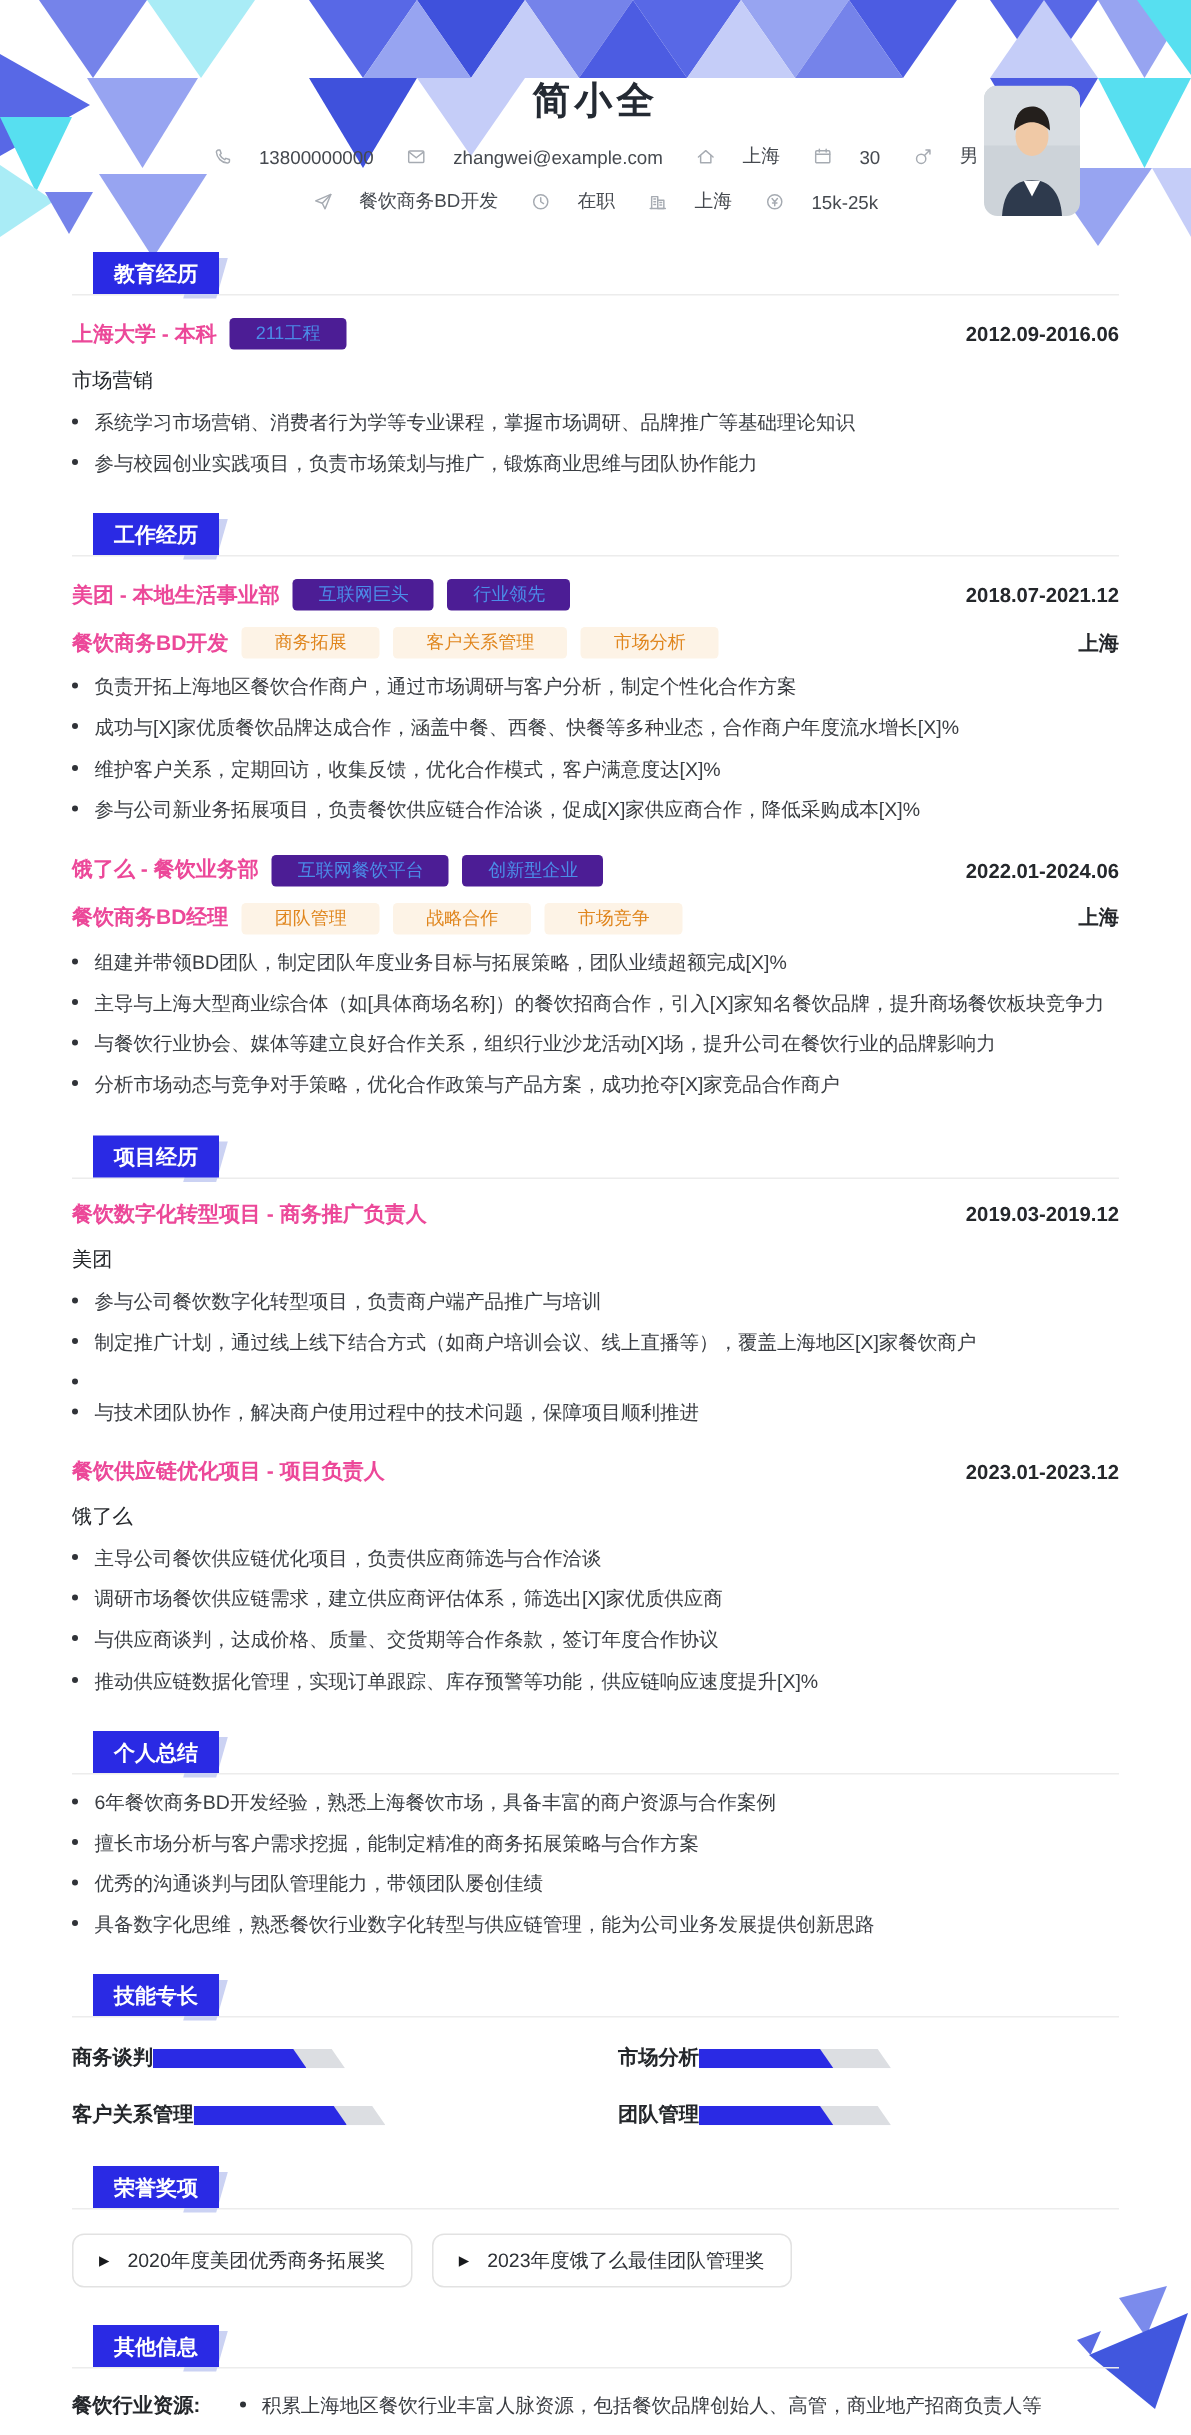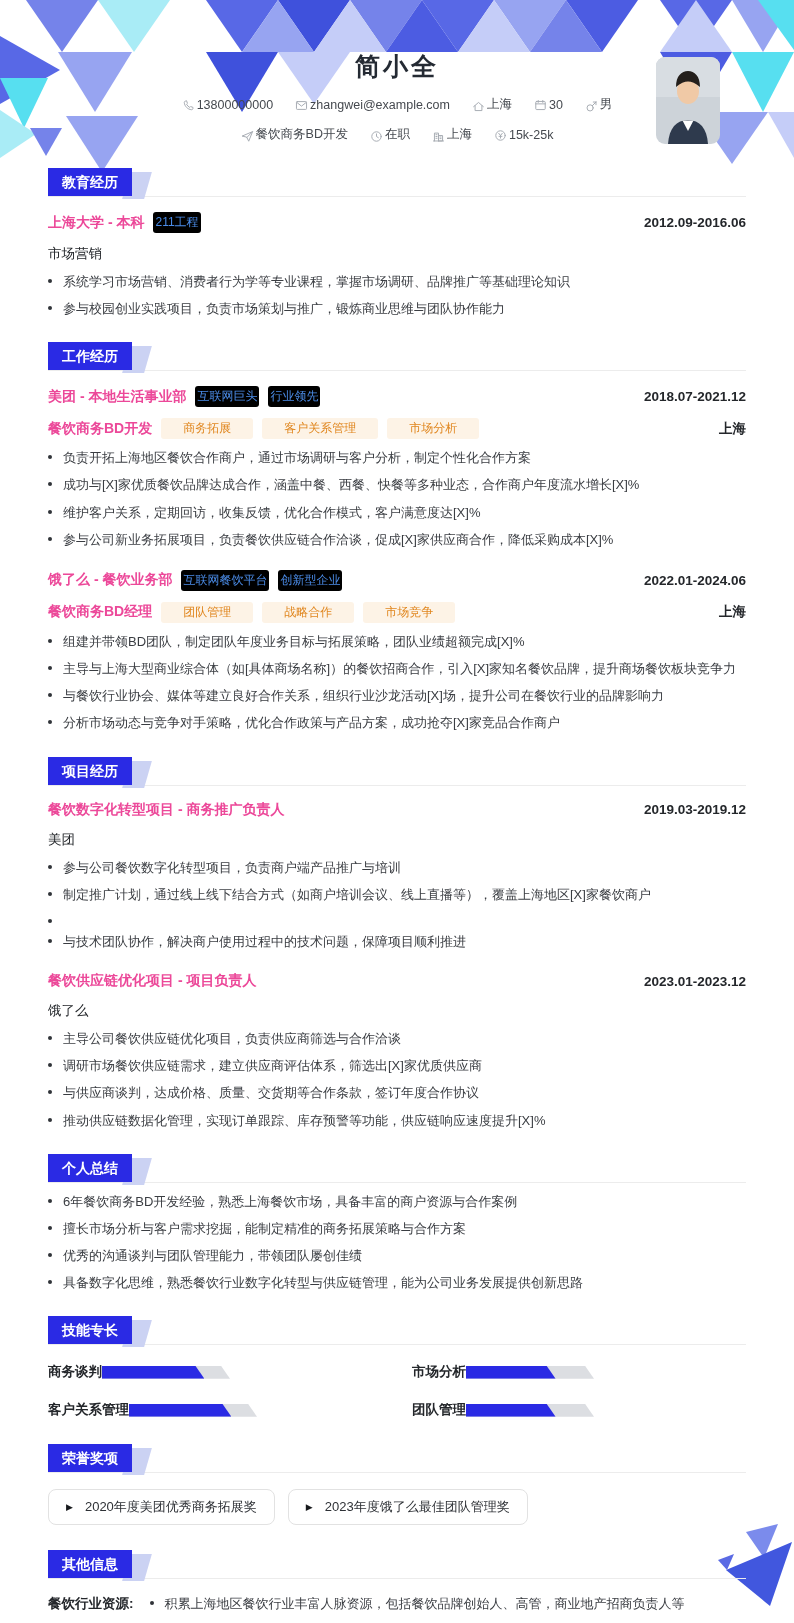--- a/index.html
+++ b/index.html
@@ -6,54 +6,54 @@
   .page{position:relative;width:794px;height:1623px;background:#fff;overflow:hidden;
         font-family:"Liberation Sans","DejaVu Sans",sans-serif;color:#2c2f33;}
   .banner{position:absolute;top:0;left:0;z-index:0;}
   .plane{position:absolute;left:712px;top:1522px;z-index:0;}
   .avatar{position:absolute;left:656px;top:57px;width:64px;height:87px;border-radius:9px;
           overflow:hidden;z-index:3;}
   .hdr{position:relative;z-index:2;padding-top:50px;text-align:center;}
   .name{font-size:25px;font-weight:700;color:#242a33;letter-spacing:3px;}
   .crow{display:flex;justify-content:center;align-items:center;margin-top:13px;
         font-size:12.5px;color:#45494f;}
-  .ci{display:flex;align-items:flex-end;gap:2px;margin:0 11px;}
+  .ci{display:flex;align-items:center;gap:18px;margin:0 11px;}
   .icn{width:13px;height:13px;stroke:#a6abb2;fill:none;stroke-width:1.2;
        stroke-linecap:round;stroke-linejoin:round;flex:none;}
   .content{position:relative;z-index:1;padding:0 48px;}
   .sec{margin-top:24px;}
   .sec-head{position:relative;height:29px;border-bottom:1px solid #ececec;}
   .fold{position:absolute;left:78px;top:5px;width:22px;height:27px;background:#cbd2f3;
         transform:skewX(-16deg);z-index:1;}
-  .badge{position:absolute;left:0;top:1px;z-index:2;background:#2a2ae4;color:#fff;
+  .badge{position:absolute;left:14px;top:1px;z-index:2;background:#2a2ae4;color:#fff;
          font-size:14px;font-weight:700;padding:5px 14px;line-height:18px;}
   .entry-top{display:flex;justify-content:space-between;align-items:center;margin-top:15px;}
   .entry-top.next{margin-top:22px;}
   .etl{display:flex;align-items:center;gap:9px;}
   .ename{font-size:14px;font-weight:700;color:#ec4899;}
-  .tagb{font-size:12px;color:#4b8ce8;background:#000000;padding:2px 2px;border-radius:3px;}
+  .tagb{font-size:12px;color:#4b8ce8;background:#4c1d95;padding:2px 17px;border-radius:3px;}
   .tago{font-size:12px;color:#e0861e;background:#fdf3e6;padding:2px 22px;border-radius:3px;}
   .edate{font-size:13.5px;font-weight:700;color:#24272b;}
   .esub{margin-top:12px;font-size:13.5px;font-weight:400;color:#24272b;}
   .bullets{margin-top:3px;}
   .b{display:flex;gap:11px;margin-top:10px;font-size:13px;color:#3a3d42;line-height:1.32;}
   .dot{flex:none;width:4px;height:4px;border-radius:50%;background:#303338;margin-top:6px;}
   .skills-grid{display:grid;grid-template-columns:1fr 1fr;column-gap:30px;row-gap:20px;
                margin-top:18px;}
   .skill{display:flex;align-items:center;}
   .sname{font-size:13.5px;font-weight:700;color:#24272b;white-space:nowrap;}
   .bar{width:128px;height:13px;background:#dcdee2;
        clip-path:polygon(0 0,calc(100% - 9px) 0,100% 100%,0 100%);}
   .fill{height:100%;background:#2a2ae4;
         clip-path:polygon(0 0,calc(100% - 9px) 0,100% 100%,0 100%);}
   .awards{display:flex;gap:13px;margin-top:16px;}
   .award{display:flex;align-items:center;gap:12px;border:1px solid #e2e2e2;border-radius:8px;
          padding:8px 17px;font-size:13px;color:#2e3136;background:#fff;}
   .tri{font-size:9px;color:#17191c;}
-  .other{display:flex;gap:16px;margin-top:16px;}
+  .other{display:flex;gap:26px;margin-top:16px;}
   .olabel{font-size:13.5px;font-weight:700;color:#24272b;white-space:nowrap;line-height:1.32;}
   .other .bullets{margin-top:0;}
   .other .b:first-child{margin-top:0;}
 </style>
 </head>
 <body>
 
 <div class="page">
 
   <svg class="banner" width="794" height="180" viewBox="0 0 794 180">

